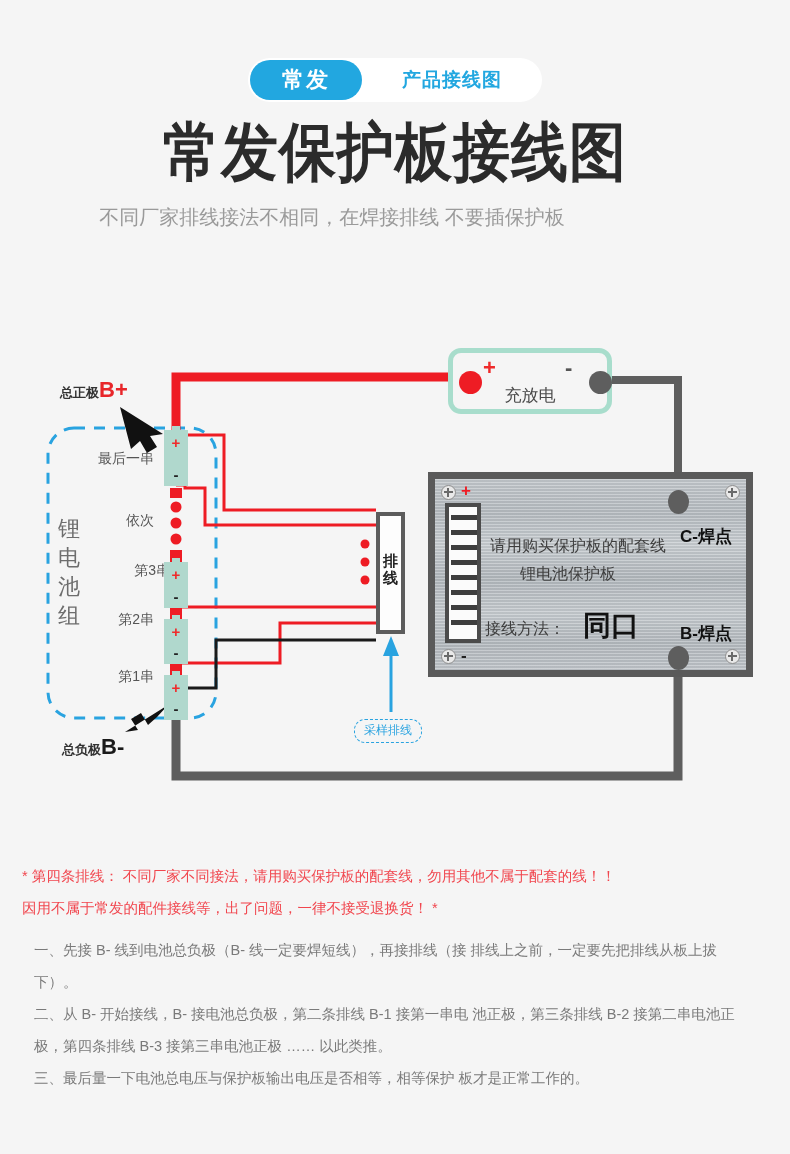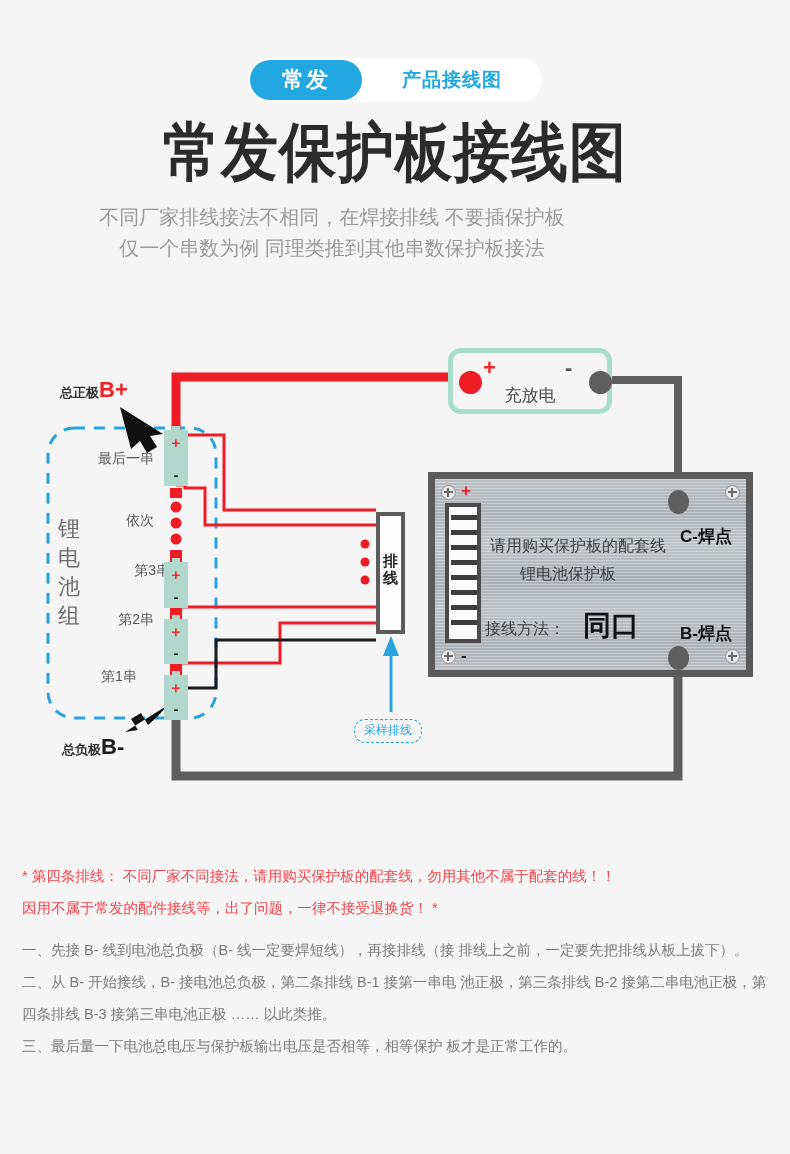--- a/index.html
+++ b/index.html
@@ -249,40 +249,39 @@
     left: 0; top: 860px;
     width: 790px;
   }
   .note-warn {
     padding: 0 22px;
     color: #f1464e;
     font-size: 14.5px;
     line-height: 32px;
   }
   .note-item {
-    padding: 0 22px;
+    padding: 0 34px;
     color: #7a7a7a;
     font-size: 14.5px;
     line-height: 32px;
   }
 </style>
 </head>
 <body>
 
 <div id="page">
 
   <div class="badge-bar">
     <div class="badge-pill">常发</div>
     <div class="badge-sub">产品接线图</div>
   </div>
 
   <div class="main-title">常发保护板接线图</div>
   <div class="subtitle">
     <div>不同厂家排线接法不相同，在焊接排线 不要插保护板</div>
-    <div>仅一个串数为例 同理类推到其他串数保护板接法</div>
   </div>
 
   <div id="diagram">
     <svg width="790" height="500" viewBox="0 0 790 500">
 
       <rect x="48" y="108" width="168" height="290" rx="26" ry="26" fill="none" stroke="#29a3e0" stroke-width="3" stroke-dasharray="11 9"></rect>
 
       <path d="M176 110 L176 57 L468 57" fill="none" stroke="#ee1c24" stroke-width="9" stroke-linecap="butt"></path>
 
       <path d="M600 60 L678 60 L678 180" fill="none" stroke="#5e5e5e" stroke-width="8"></path>
@@ -346,21 +345,21 @@
     <div class="cell" style="left:164px; top:355px; height:45px;">
       <div class="cap"></div>
       <div class="pm pl">+</div>
       <div class="pm mn">-</div>
     </div>
 
     <div class="cell-name" style="left:84px; top:130px; width:70px;">最后一串</div>
     <div class="cell-name" style="left:84px; top:192px; width:70px;">依次</div>
     <div class="cell-name" style="left:100px; top:234px; width:70px;margin-top:8px;">第3串</div>
     <div class="cell-name" style="left:84px; top:291px; width:70px;">第2串</div>
-    <div class="cell-name" style="left:84px; top:348px; width:70px;text-align:center;">第1串</div>
+    <div class="cell-name" style="left:84px; top:348px; width:70px;">第1串</div>
 
     <div style="position:absolute; left:52px; top:196px; width:34px; font-size:22px; color:#6d6d6d; line-height:29px; text-align:center;font-family:Liberation Mono, monospace;">
       <span style="display:block; word-break:break-all; width:26px; margin:0 auto;">锂电池组</span>
     </div>
 
     <div class="dg-label-big" style="left:60px; top:57px;">
       <span>总正极</span><span class="bplus">B+</span>
     </div>
     <div class="dg-label-big" style="left:62px; top:414px;">
       <span>总负极</span><span class="bminus">B-</span>

